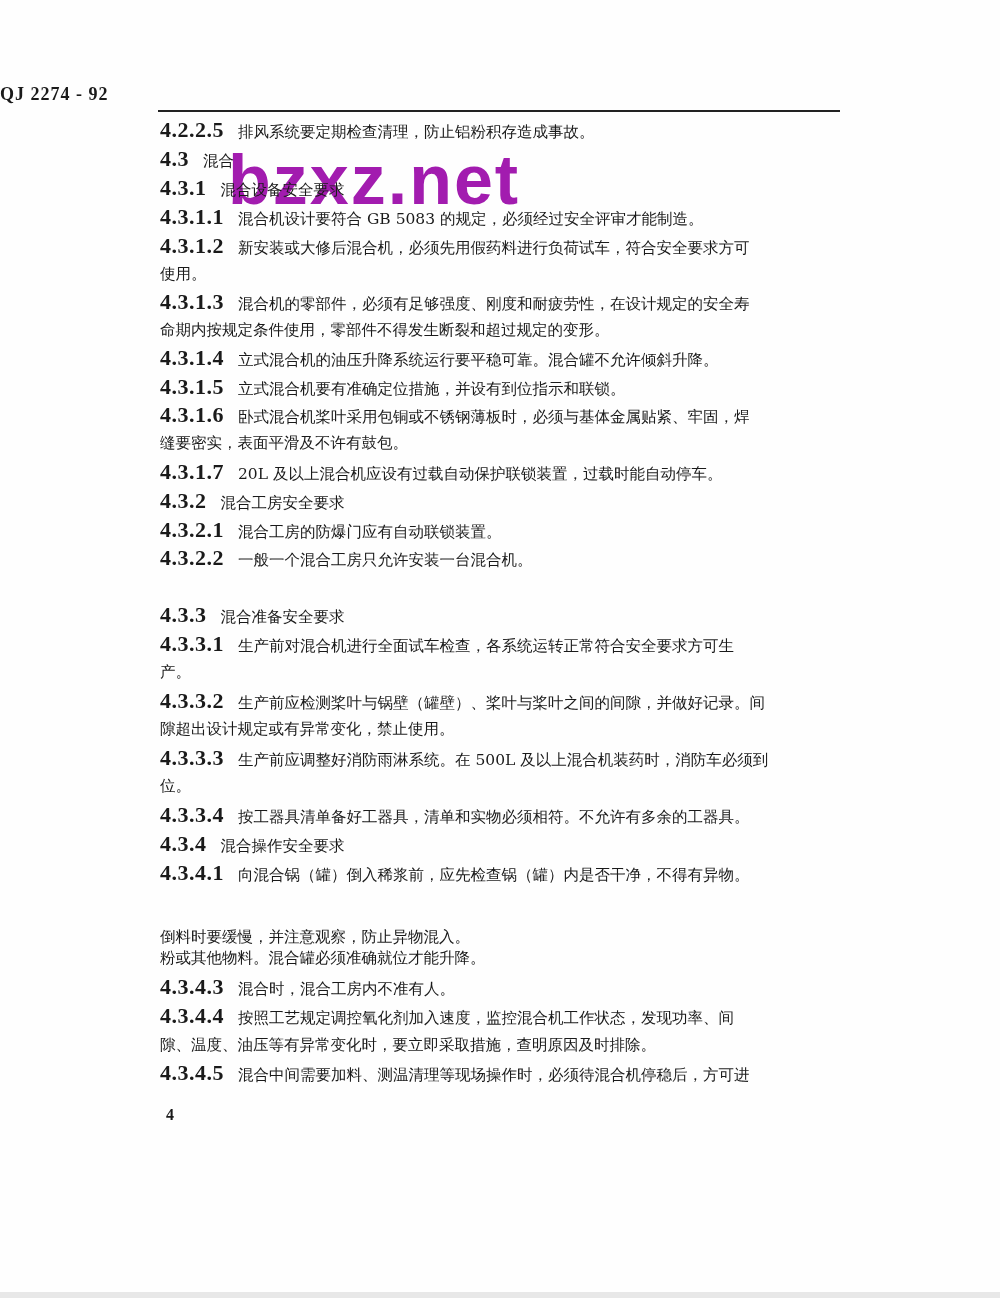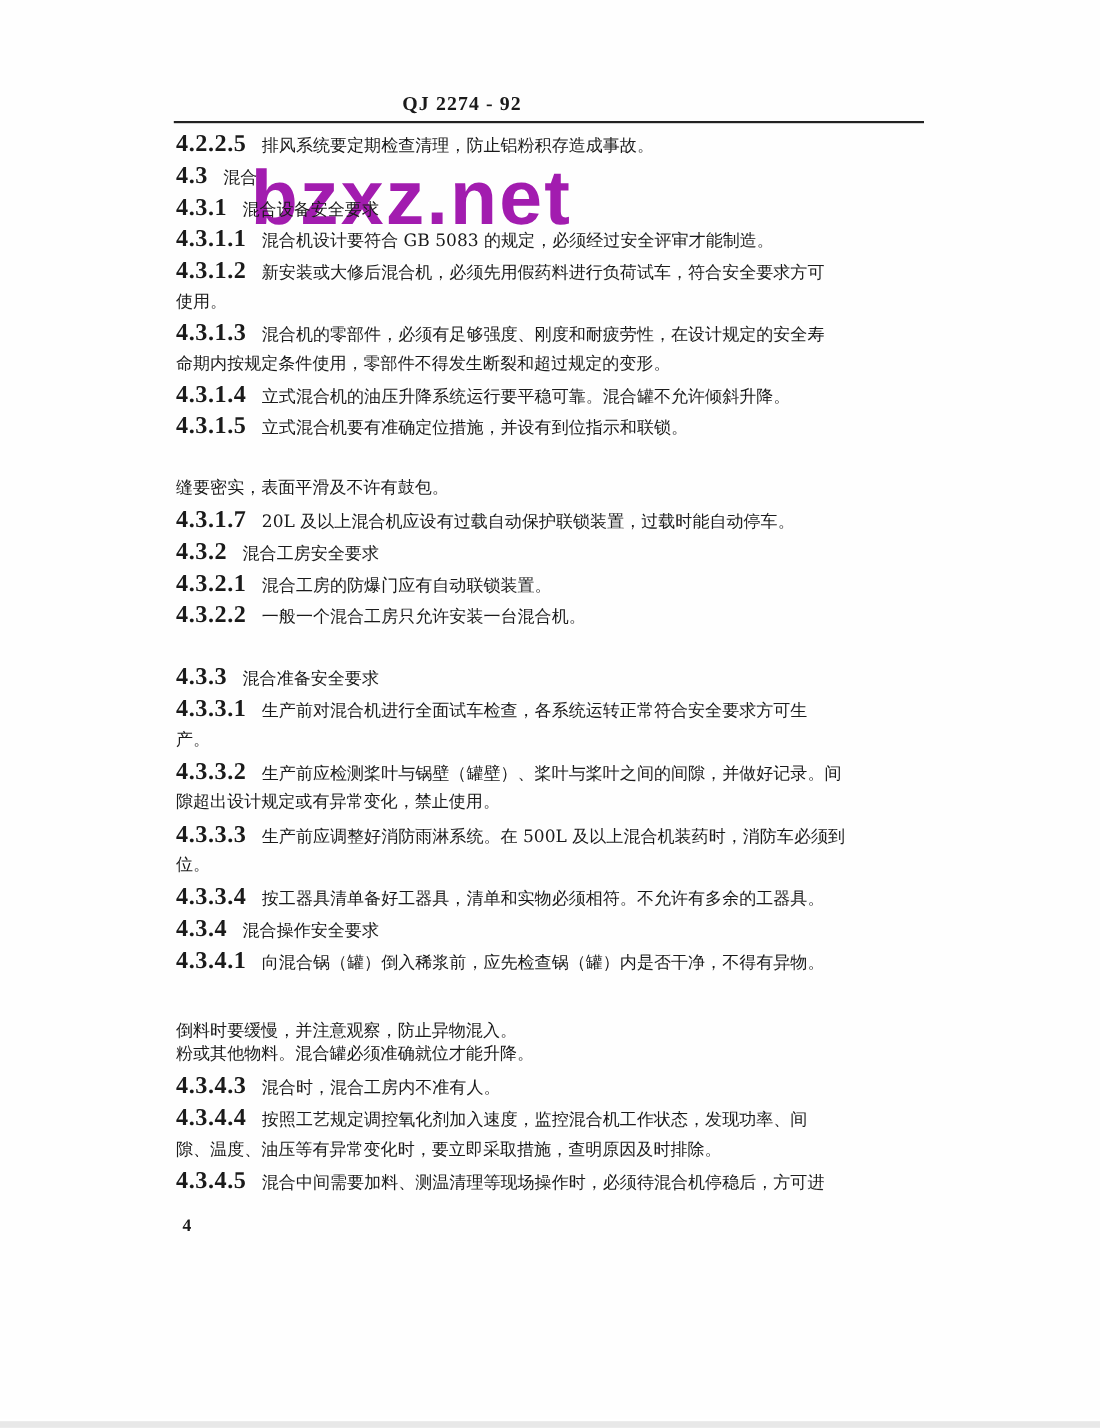--- a/index.html
+++ b/index.html
@@ -3,21 +3,21 @@
   <meta charset="utf-8">
   <style>
     html, body { margin: 0; padding: 0; }
     body {
       width: 1000px; height: 1298px; background: #ffffff; position: relative; overflow: hidden;
       font-family: "DejaVu Serif", "Liberation Serif", serif; color: #1a1a1a;
     }
     .page { position: absolute; left: 0; top: 0; width: 1000px; height: 1290px; background: #fefefe; }
     .bottom-strip { position: absolute; left: 0; top: 1292px; width: 1000px; height: 6px; background: #e8e8e8; }
     .header-code {
-      position: absolute; top: 84px; left: 0; width: 840px; text-align: center;
+      position: absolute; top: 84px; left: 0; width: 840px; text-align: left;
       font-family: "Liberation Serif", serif; font-weight: bold; font-size: 18px; letter-spacing: 1px;
     }
     .header-rule { position: absolute; top: 110px; left: 158px; width: 682px; height: 2px; background: #222; }
     .watermark {
       position: absolute; left: 228px; top: 140px; font-family: "Liberation Sans", sans-serif;
       font-weight: bold; font-size: 70px; color: #a21caf; letter-spacing: 2px; z-index: 0;
     }
     .line {
       position: absolute; left: 160px; width: 680px; font-size: 15.5px; line-height: 20px;
       white-space: nowrap; z-index: 1;
@@ -40,20 +40,21 @@
   <div class="line" style="top:120px"><span class="num">4.2.2.5</span><span class="txt">排风系统要定期检查清理，防止铝粉积存造成事故。</span></div>
   <div class="line heading" style="top:149px"><span class="num">4.3</span><span class="txt">混合</span></div>
   <div class="line heading" style="top:178px"><span class="num">4.3.1</span><span class="txt">混合设备安全要求</span></div>
   <div class="line" style="top:207px"><span class="num">4.3.1.1</span><span class="txt">混合机设计要符合 GB 5083 的规定，必须经过安全评审才能制造。</span></div>
   <div class="line" style="top:236px"><span class="num">4.3.1.2</span><span class="txt">新安装或大修后混合机，必须先用假药料进行负荷试车，符合安全要求方可</span></div>
   <div class="line" style="top:264px"><span class="txt">使用。</span></div>
   <div class="line" style="top:292px"><span class="num">4.3.1.3</span><span class="txt">混合机的零部件，必须有足够强度、刚度和耐疲劳性，在设计规定的安全寿</span></div>
   <div class="line" style="top:320px"><span class="txt">命期内按规定条件使用，零部件不得发生断裂和超过规定的变形。</span></div>
   <div class="line" style="top:348px"><span class="num">4.3.1.4</span><span class="txt">立式混合机的油压升降系统运行要平稳可靠。混合罐不允许倾斜升降。</span></div>
   <div class="line" style="top:377px"><span class="num">4.3.1.5</span><span class="txt">立式混合机要有准确定位措施，并设有到位指示和联锁。</span></div>
+  <div class="line" style="top:405px"><span class="num">4.3.1.6</span><span class="txt">卧式混合机桨叶采用包铜或不锈钢薄板时，必须与基体金属贴紧、牢固，焊</span></div>
   <div class="line" style="top:433px"><span class="txt">缝要密实，表面平滑及不许有鼓包。</span></div>
   <div class="line" style="top:462px"><span class="num">4.3.1.7</span><span class="txt">20L 及以上混合机应设有过载自动保护联锁装置，过载时能自动停车。</span></div>
   <div class="line heading" style="top:491px"><span class="num">4.3.2</span><span class="txt">混合工房安全要求</span></div>
   <div class="line" style="top:520px"><span class="num">4.3.2.1</span><span class="txt">混合工房的防爆门应有自动联锁装置。</span></div>
   <div class="line" style="top:548px"><span class="num">4.3.2.2</span><span class="txt">一般一个混合工房只允许安装一台混合机。</span></div>
   <div class="line heading" style="top:605px"><span class="num">4.3.3</span><span class="txt">混合准备安全要求</span></div>
   <div class="line" style="top:634px"><span class="num">4.3.3.1</span><span class="txt">生产前对混合机进行全面试车检查，各系统运转正常符合安全要求方可生</span></div>
   <div class="line" style="top:662px"><span class="txt">产。</span></div>
   <div class="line" style="top:691px"><span class="num">4.3.3.2</span><span class="txt">生产前应检测桨叶与锅壁（罐壁）、桨叶与桨叶之间的间隙，并做好记录。间</span></div>
   <div class="line" style="top:719px"><span class="txt">隙超出设计规定或有异常变化，禁止使用。</span></div>

